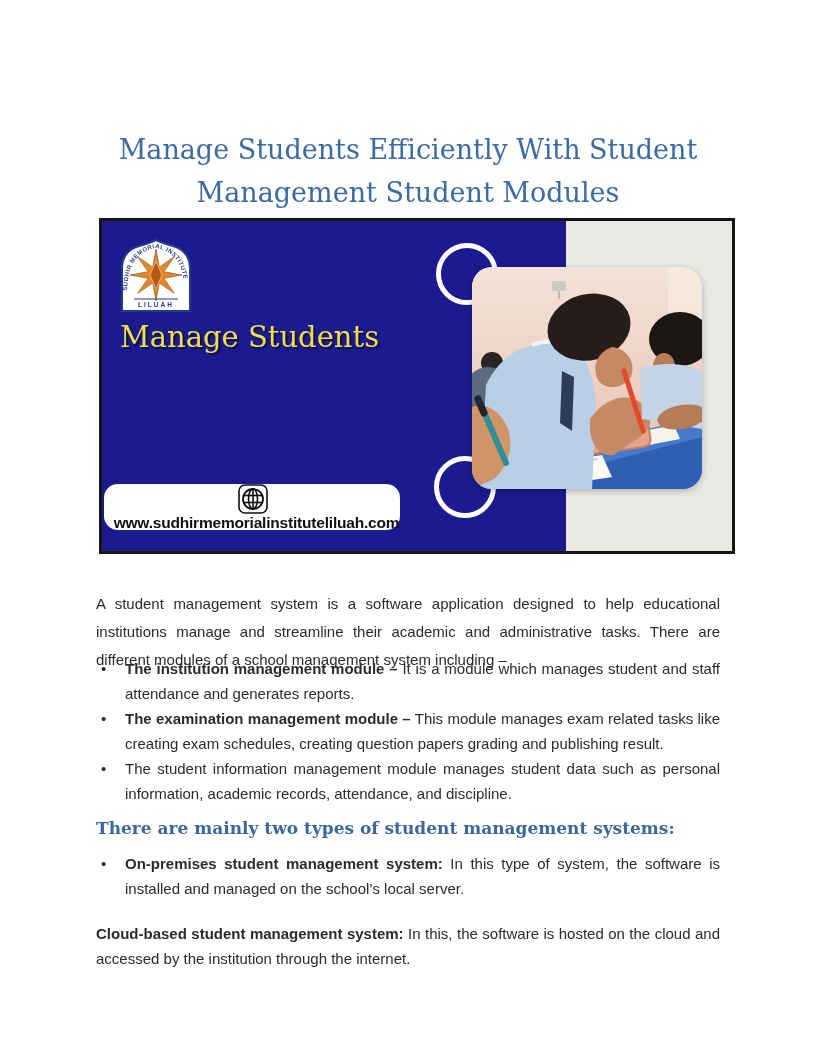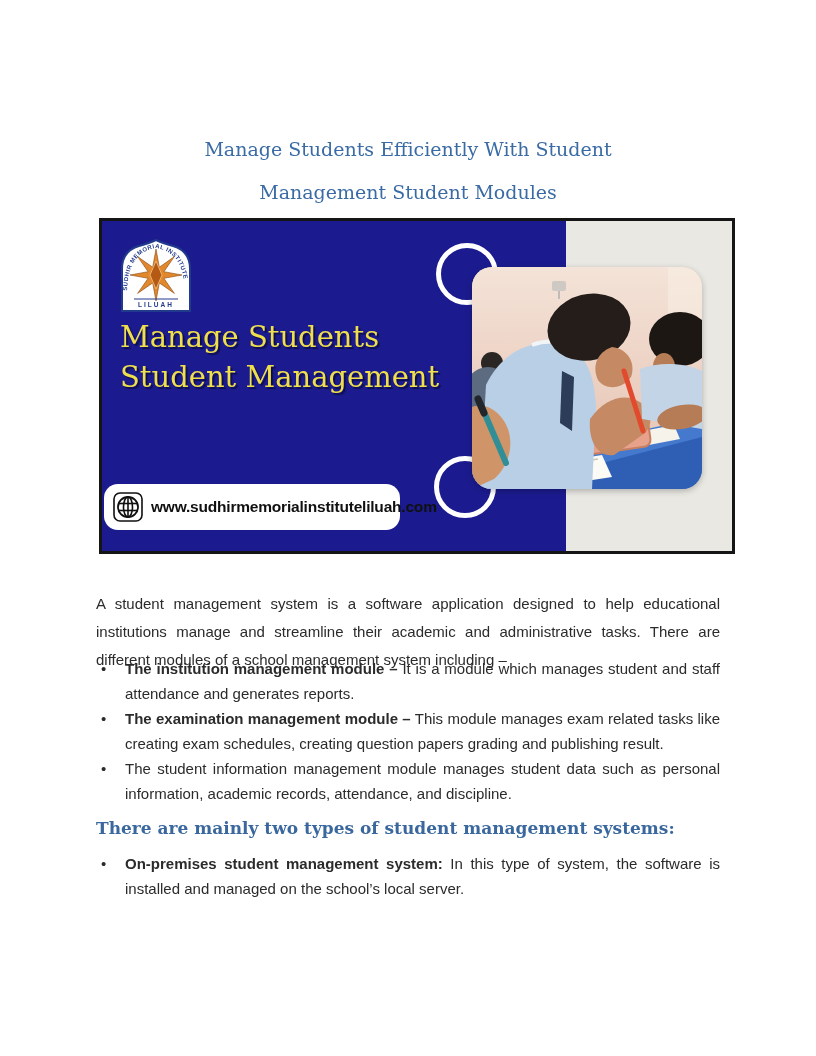--- a/index.html
+++ b/index.html
@@ -4,21 +4,21 @@
 <style>
   html,body { margin:0; padding:0; background:#ffffff; }
   .page {
     position:relative; width:816px; height:1056px; background:#ffffff;
     font-family:"Liberation Sans", sans-serif; color:#2b2b2b; overflow:hidden;
   }
   
   .doc-title {
     position:absolute; top:128px; left:96px; width:624px;
     font-family:"DejaVu Serif", serif; font-weight:normal;
-    font-size:19px; line-height:43px; text-align:center; color:#3a6ba4;
+    font-size:27px; line-height:43px; text-align:center; color:#3a6ba4;
   }
   
   .banner {
     position:absolute; top:218px; left:99px; width:636px; height:336px;
     box-sizing:border-box; border:3px solid #151515; background:#1b1b8f; overflow:hidden;
   }
   .banner-gray { position:absolute; top:0; right:0; width:166px; height:100%; background:#e9e8e3; }
   .ring { position:absolute; border:5px solid #ffffff; border-radius:50%; width:52px; height:52px; z-index:1; background:transparent; }
   .ring-top { left:334px; top:22px; }
   .ring-bottom { left:332px; top:235px; }
@@ -32,21 +32,21 @@
   .logo svg { display:block; width:100%; height:100%; }
   .banner-headline {
     position:absolute; left:18px; top:96px; width:360px; z-index:2;
     font-family:"DejaVu Serif", serif; font-weight:normal;
     font-size:29px; line-height:40px; color:#efdf4d;
     text-shadow:2px 2px 1px rgba(8,8,40,.65); white-space:nowrap;
   }
   .website-pill {
     position:absolute; left:2px; top:263px; width:296px; height:46px; z-index:3;
     background:#ffffff; border-radius:14px; display:flex; align-items:center;
-    padding-left:9px; box-sizing:border-box;
+    padding-left:9px; box-sizing:border-box;flex-direction:column;
   }
   .globe { width:30px; height:30px; flex:0 0 auto; margin-right:8px; }
   .globe svg { display:block; width:100%; height:100%; }
   .website-url {
     font-family:"Liberation Sans", sans-serif; font-weight:bold;
     font-size:15.5px; color:#101010; letter-spacing:-0.2px; white-space:nowrap;
   }
   
   .para { position:absolute; left:96px; width:624px; font-size:15px; text-align:justify; color:#2b2b2b; }
   .intro { top:575px; line-height:28px; }
@@ -143,21 +143,20 @@
         </text>
         <polygon points="44,10 47.3,28.2 62.4,17.6 51.9,32.7 70,36 51.9,39.3 62.4,54.4 47.3,43.9 44,62 40.7,43.9 25.6,54.4 36.1,39.3 18,36 36.1,32.7 25.6,17.6 40.7,28.2" fill="#e1882d" stroke="#8a4710" stroke-width="0.6"></polygon>
         <polygon points="44,22 50,36 44,50 38,36" fill="#b55a14" stroke="#f2c382" stroke-width="0.8"></polygon>
         <line x1="22" y1="60" x2="66" y2="60" stroke="#223a8c" stroke-width="1"></line>
         <text x="44" y="68" text-anchor="middle" font-size="6.5" letter-spacing="2" fill="#223a8c" font-family="Liberation Sans, sans-serif" font-weight="bold">LILUAH</text>
       </svg>
     </div>
 
     <div class="banner-headline">
       <div>Manage Students</div>
-      <div>Student Management</div>
     </div>
 
     <div class="website-pill">
       <span class="globe">
         <svg viewBox="0 0 30 30" aria-hidden="true">
           <rect x="1" y="1" width="28" height="28" rx="6" fill="none" stroke="#101010" stroke-width="1.6"></rect>
           <circle cx="15" cy="15" r="10" fill="none" stroke="#101010" stroke-width="1.8"></circle>
           <ellipse cx="15" cy="15" rx="4.5" ry="10" fill="none" stroke="#101010" stroke-width="1.6"></ellipse>
           <line x1="5" y1="11.5" x2="25" y2="11.5" stroke="#101010" stroke-width="1.6"></line>
           <line x1="5" y1="18.5" x2="25" y2="18.5" stroke="#101010" stroke-width="1.6"></line>
@@ -187,14 +186,15 @@
 
   <h2 class="subheading">There are mainly two types of student management systems:</h2>
 
   <div class="list list-types">
     <div class="li">
       <span class="dot">•</span>
       <div class="li-text"><span class="b">On-premises student management system:</span><span> In this type of system, the software is installed and managed on the school’s local server.</span></div>
     </div>
   </div>
 
+  <p class="para closing"><span class="b">Cloud-based student management system:</span><span> In this, the software is hosted on the cloud and accessed by the institution through the internet.</span></p>
 
 </div>
 
 </body></html>

